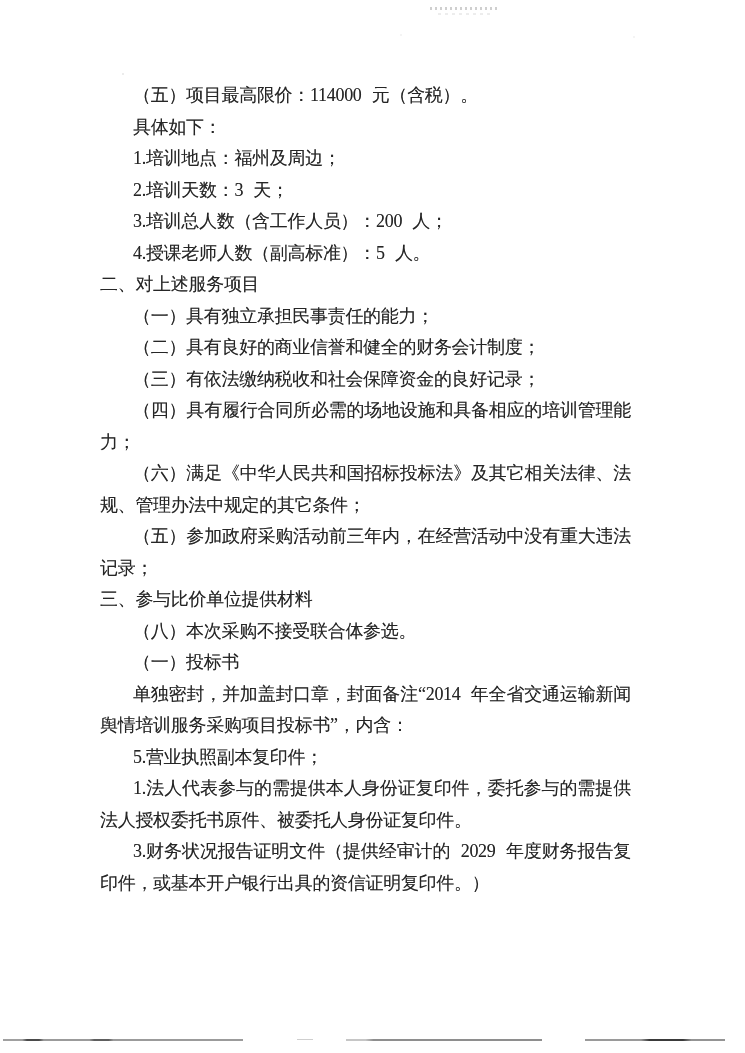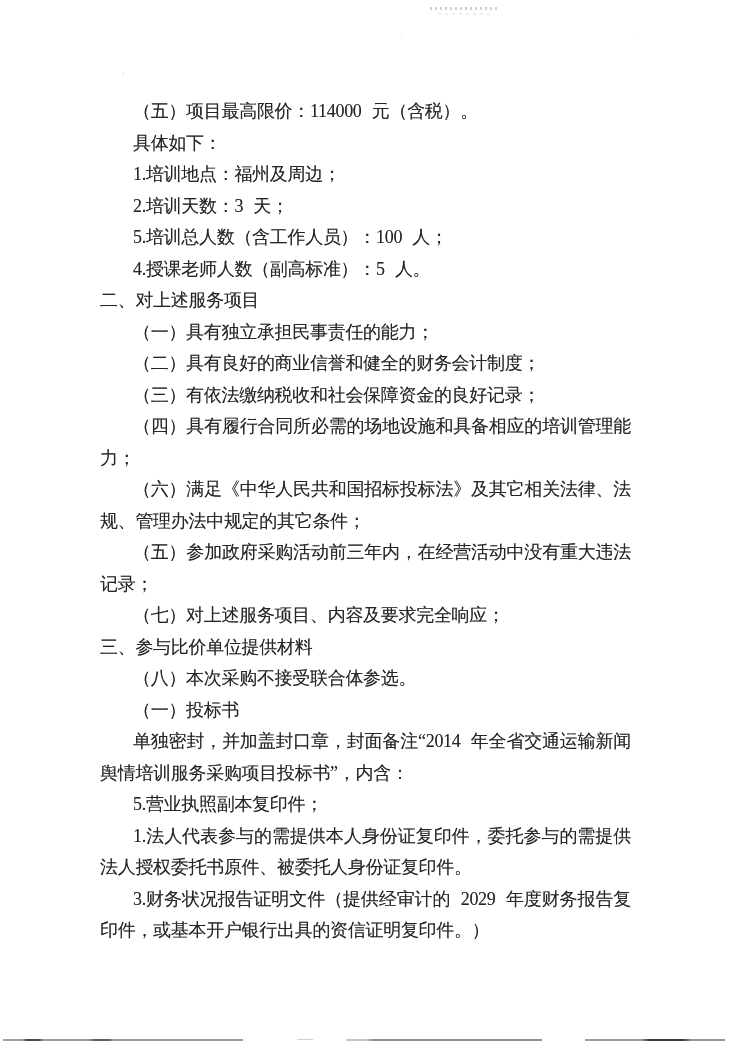--- a/index.html
+++ b/index.html
@@ -16,21 +16,21 @@
   }
   .page {
     position: absolute;
     inset: 0;
     background: #ffffff;
   }
   
   .doc {
     position: absolute;
     left: 100px;
-    top: 96px;
+    top: 80px;
     width: 531px;
     color: #262626;
     font-size: 18px;
     line-height: 31.5px;
     letter-spacing: -0.3px;
     word-spacing: 6px;
     text-align: justify;
     text-shadow: 0 0 0.5px rgba(45,45,45,0.45);
   }
   .doc p.para {
@@ -105,30 +105,29 @@
 
   <div class="speck p1"></div>
   <div class="speck p2"></div>
   <div class="speck p3"></div>
 
   <div id="doc" class="doc">
       <p class="para">（五）项目最高限价：114000 元（含税）。</p>
       <p class="para">具体如下：</p>
       <p class="para">1.培训地点：福州及周边；</p>
       <p class="para">2.培训天数：3 天；</p>
-      <p class="para">5.培训总人数（含工作人员）：100 人；</p>
+      <p class="para">3.培训总人数（含工作人员）：200 人；</p>
       <p class="para">4.授课老师人数（副高标准）：5 人。</p>
       <p class="para flush heading">二、对上述服务项目</p>
       <p class="para">（一）具有独立承担民事责任的能力；</p>
       <p class="para">（二）具有良好的商业信誉和健全的财务会计制度；</p>
       <p class="para">（三）有依法缴纳税收和社会保障资金的良好记录；</p>
       <p class="para">（四）具有履行合同所必需的场地设施和具备相应的培训管理能力；</p>
       <p class="para">（六）满足《中华人民共和国招标投标法》及其它相关法律、法规、管理办法中规定的其它条件；</p>
       <p class="para">（五）参加政府采购活动前三年内，在经营活动中没有重大违法记录；</p>
-      <p class="para">（七）对上述服务项目、内容及要求完全响应；</p>
       <p class="para flush heading">三、参与比价单位提供材料</p>
       <p class="para">（八）本次采购不接受联合体参选。</p>
       <p class="para">（一）投标书</p>
       <p class="para">单独密封，并加盖封口章，封面备注“2014 年全省交通运输新闻舆情培训服务采购项目投标书”，内含：</p>
       <p class="para">5.营业执照副本复印件；</p>
       <p class="para">1.法人代表参与的需提供本人身份证复印件，委托参与的需提供法人授权委托书原件、被委托人身份证复印件。</p>
       <p class="para">3.财务状况报告证明文件（提供经审计的 2029 年度财务报告复印件，或基本开户银行出具的资信证明复印件。）</p>
     </div>
 
   <div class="bottom-edge">

